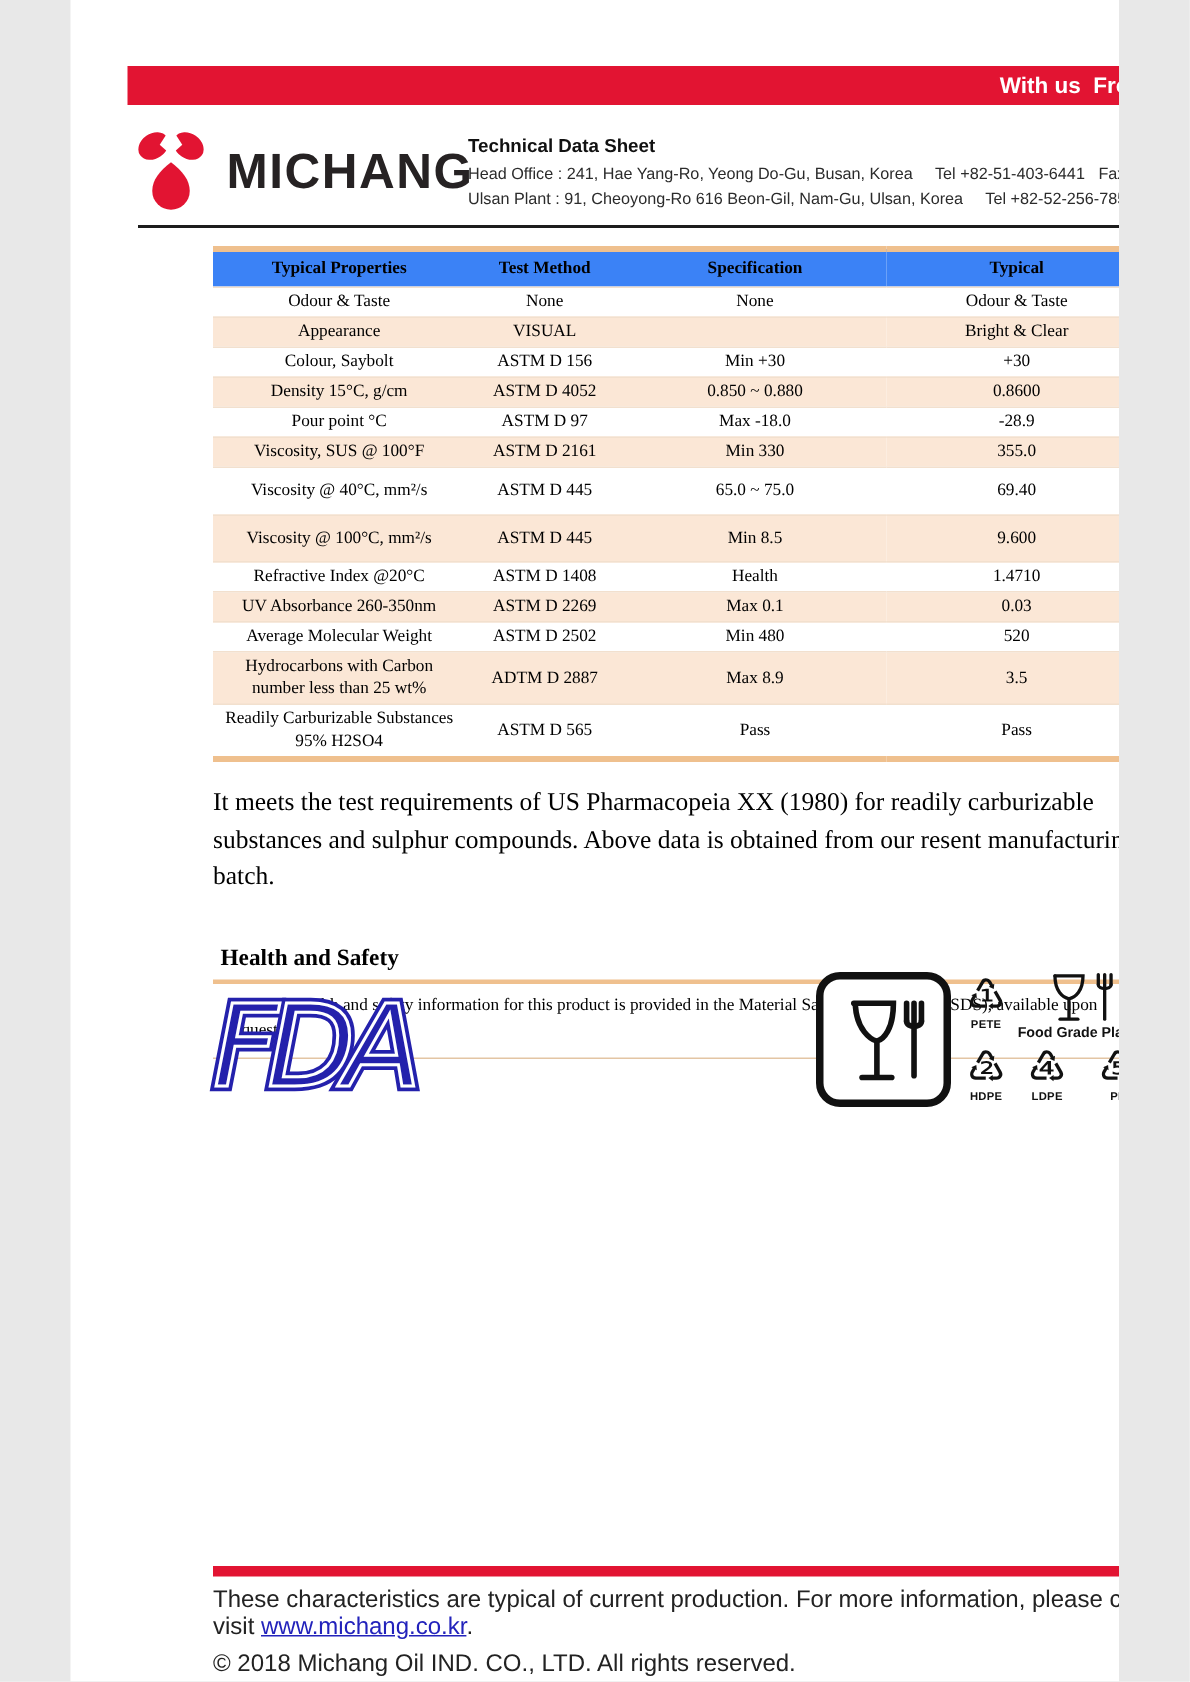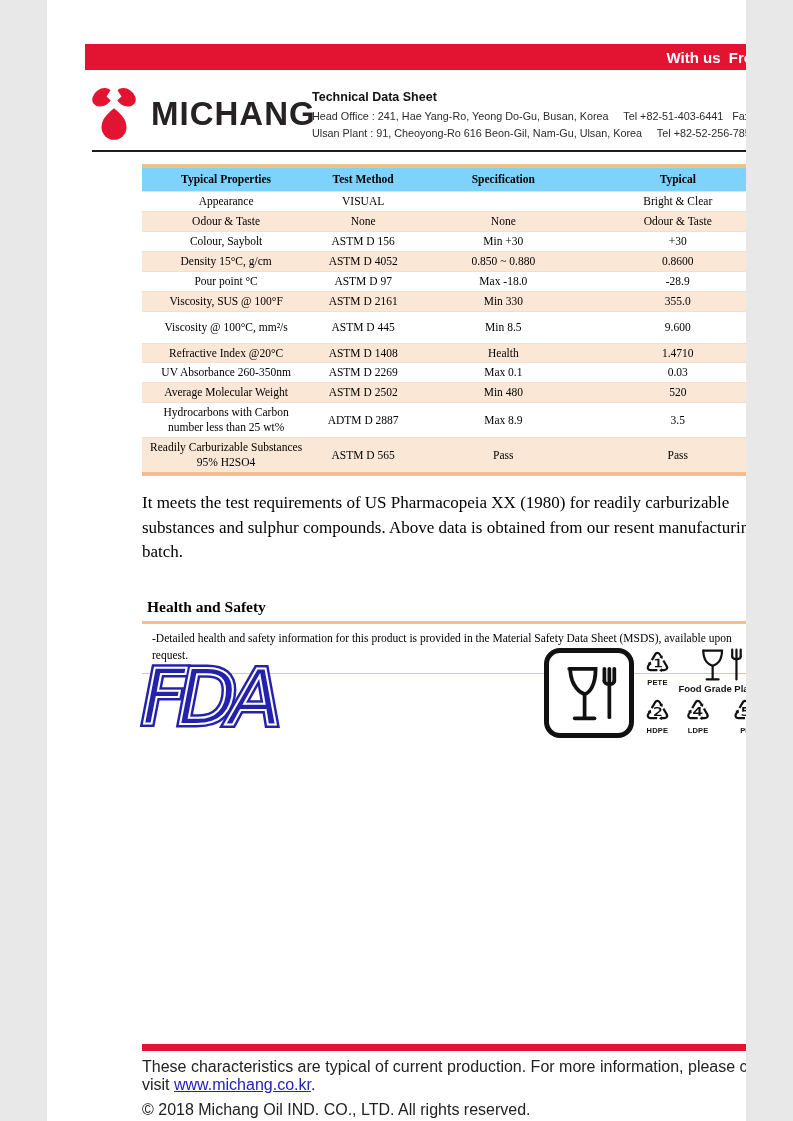--- a/index.html
+++ b/index.html
@@ -39,21 +39,21 @@
   .section-title {
     font-family:"Liberation Serif", serif; font-size:15.5px; font-weight:bold; color:#000;
     padding-left:5px; margin-bottom:5px;
   }
 
   table.spec {
     width:100%; border-collapse:collapse; font-size:11.5px; color:#000;
     border-top:4px solid #EFC08E; border-bottom:4px solid #EFC08E;
   }
   table.spec th, table.spec td { text-align:center; padding:2px 4px; font-weight:normal; line-height:1.3; }
-  table.spec thead th { font-weight:bold; background:#7dd3fc; padding:4px 4px; }
+  table.spec thead th { font-weight:bold; background:#3b82f6; padding:4px 4px; }
   table.spec tbody tr { border-top:1px solid #F2E0CE; }
   table.spec tbody tr:nth-child(even) td { background:#FBE7D6; }
   table.spec tr.tall td { padding:8px 4px; }
   table.spec col.c1 { width:27%; } table.spec col.c2 { width:17%; }
   table.spec col.c3 { width:28%; } table.spec col.c4 { width:28%; }
 
   .note { margin-top:15px; font-size:17px; line-height:1.45; color:#000; }
 
   .hs-title { margin-top:33px; }
   .hs-bar { height:3px; background:#EFC08E; margin-top:3px; }
@@ -132,32 +132,32 @@
       <thead>
         <tr>
           <th>Typical Properties</th>
           <th>Test Method</th>
           <th>Specification</th>
           <th>Typical</th>
         </tr>
       </thead>
       <tbody>
           <tr>
+            <td>Odour &amp; Taste</td>
+            <td>None</td>
+            <td>None</td>
+            <td>Odour &amp; Taste</td>
+          </tr>
+          <tr>
             <td>Appearance</td>
             <td>VISUAL</td>
             <td></td>
             <td>Bright &amp; Clear</td>
           </tr>
           <tr>
-            <td>Odour &amp; Taste</td>
-            <td>None</td>
-            <td>None</td>
-            <td>Odour &amp; Taste</td>
-          </tr>
-          <tr>
             <td>Colour, Saybolt</td>
             <td>ASTM D 156</td>
             <td>Min +30</td>
             <td>+30</td>
           </tr>
           <tr>
             <td>Density 15°C, g/cm</td>
             <td>ASTM D 4052</td>
             <td>0.850 ~ 0.880</td>
             <td>0.8600</td>
@@ -166,20 +166,26 @@
             <td>Pour point °C</td>
             <td>ASTM D 97</td>
             <td>Max -18.0</td>
             <td>-28.9</td>
           </tr>
           <tr>
             <td>Viscosity, SUS @ 100°F</td>
             <td>ASTM D 2161</td>
             <td>Min 330</td>
             <td>355.0</td>
+          </tr>
+          <tr class="tall">
+            <td>Viscosity @ 40°C, mm²/s</td>
+            <td>ASTM D 445</td>
+            <td>65.0 ~ 75.0</td>
+            <td>69.40</td>
           </tr>
           <tr class="tall">
             <td>Viscosity @ 100°C, mm²/s</td>
             <td>ASTM D 445</td>
             <td>Min 8.5</td>
             <td>9.600</td>
           </tr>
           <tr>
             <td>Refractive Index @20°C</td>
             <td>ASTM D 1408</td>

